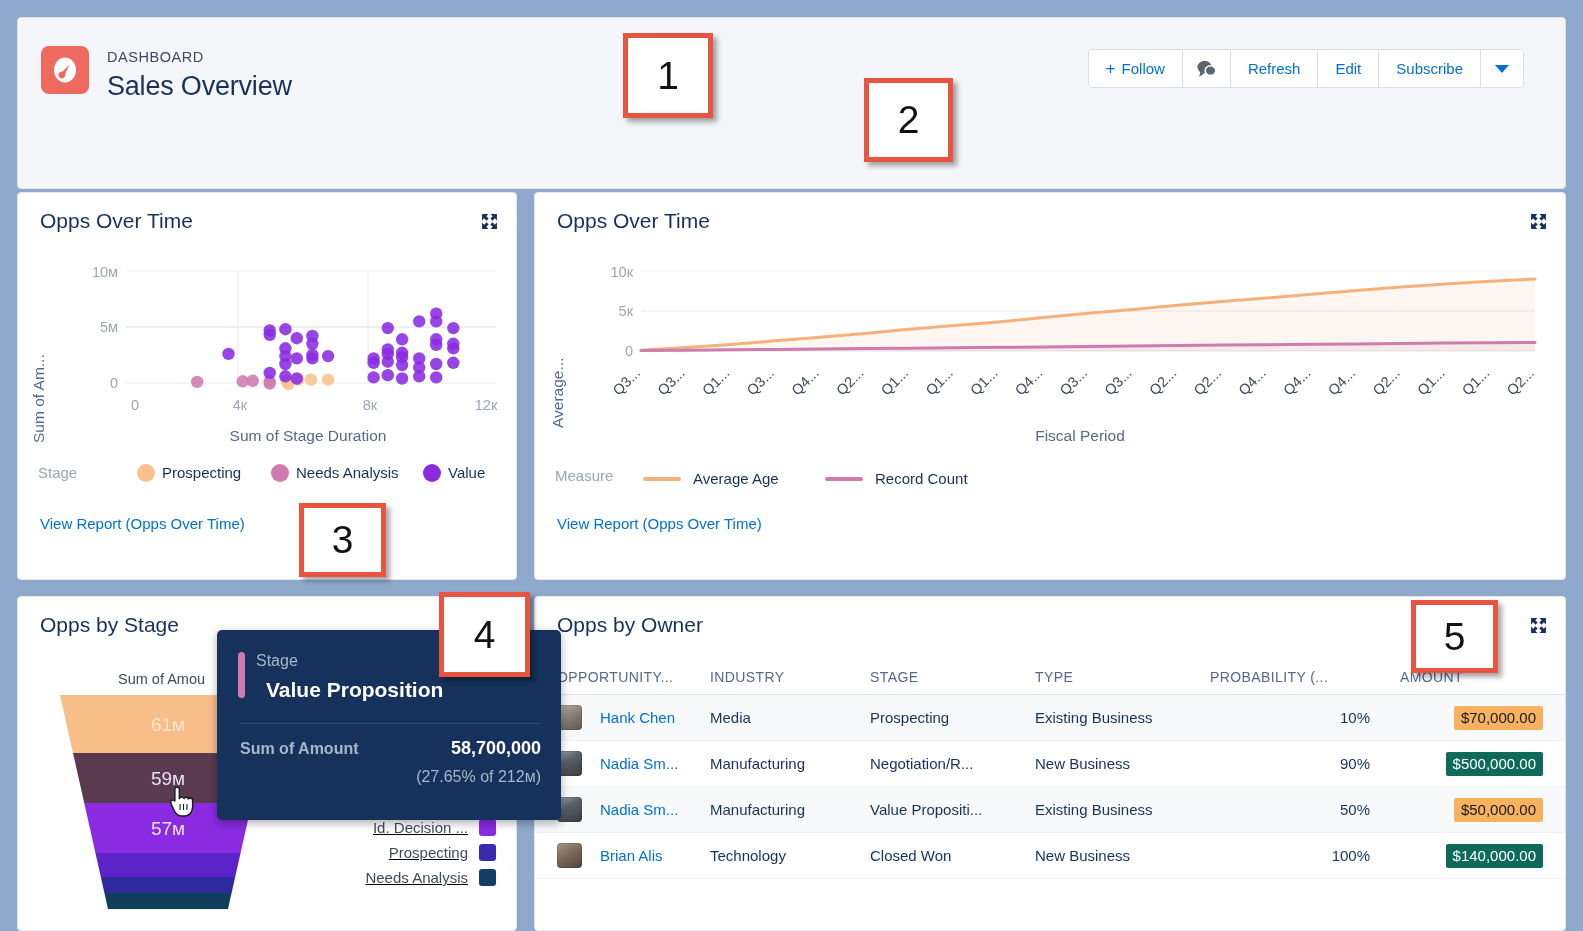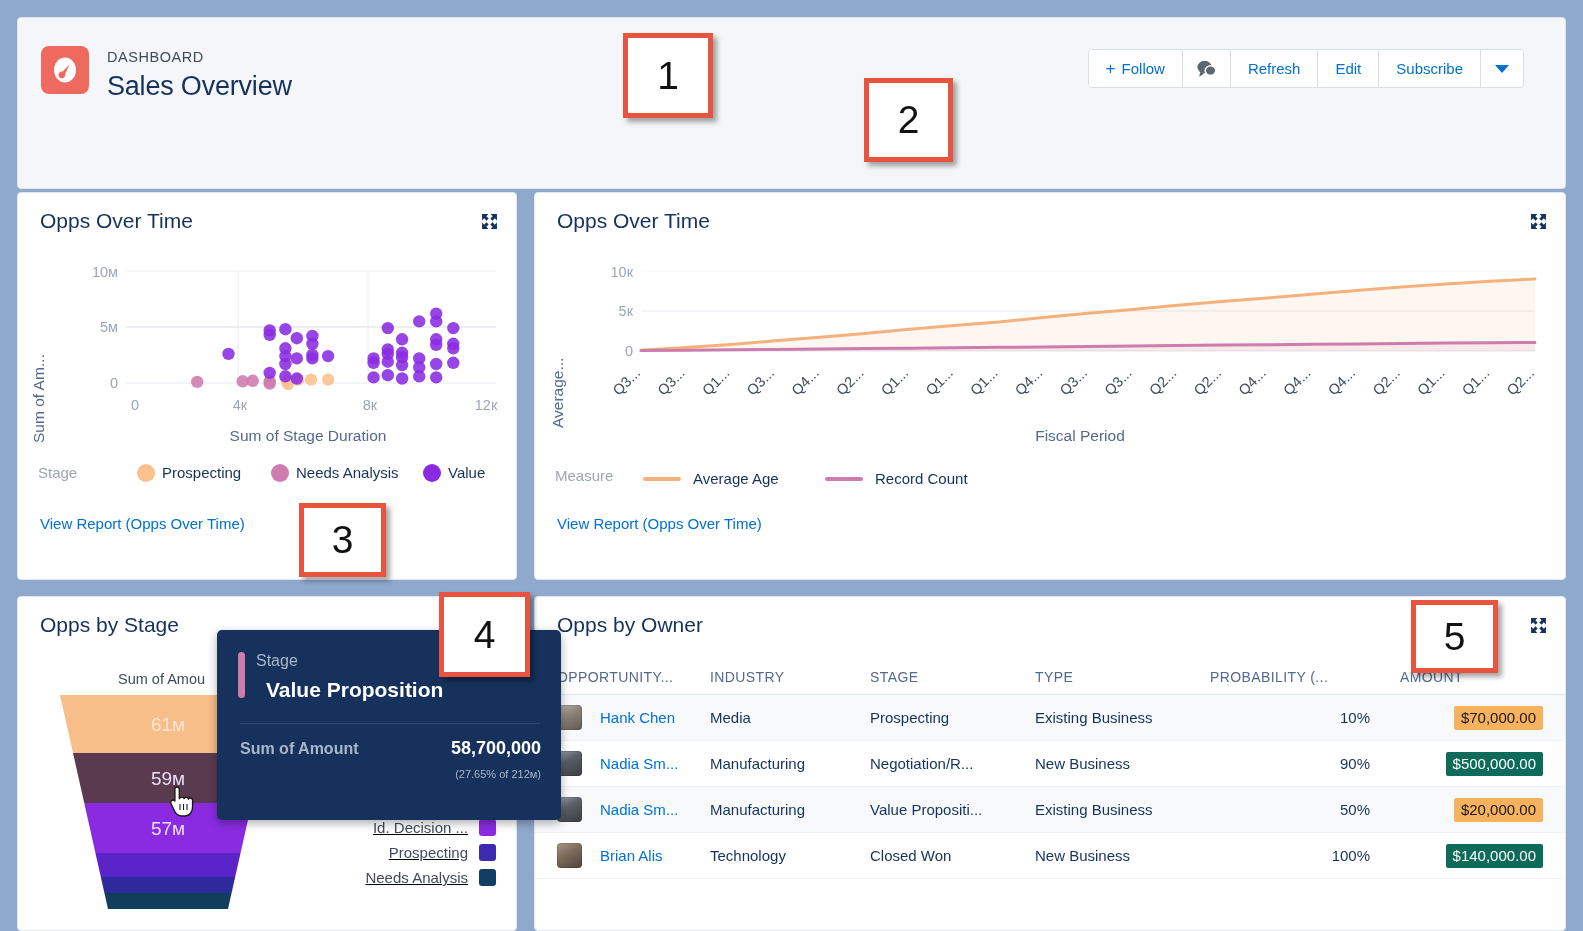--- a/index.html
+++ b/index.html
@@ -141,21 +141,21 @@
   }
   .tt-bar {
     position: absolute; left: 21px; top: 22px;
     width: 7px; height: 46px; border-radius: 4px; background: #CE7BAE;
   }
   .tt-key { position: absolute; left: 39px; top: 22px; font-size: 16px; color: #A8B7C7; }
   .tt-val { position: absolute; left: 49px; top: 48px; font-size: 21px; color: #fff; font-weight: 700; }
   .tt-div { position: absolute; left: 23px; top: 93px; width: 300px; height: 1px; background: #33466E; }
   .tt-m-label { position: absolute; left: 23px; top: 110px; font-size: 16px; color: #A8B7C7; font-weight: bold; }
   .tt-m-value { position: absolute; right: 20px; top: 108px; font-size: 18px; color: #fff; font-weight: 700; }
-  .tt-m-pct { position: absolute; right: 20px; top: 138px; font-size: 11px; color: #A8B7C7; }
+  .tt-m-pct { position: absolute; right: 20px; top: 138px; font-size: 16px; color: #A8B7C7; }
 
   
   .cursor-hand {
     position: absolute; left: 168px; top: 785px; width: 26px; height: 32px; z-index: 45;
   }
 
   
   .tbl { position: absolute; left: 0; top: 62px; width: 100%; border-collapse: collapse; }
   .tbl th {
     font-size: 14px; color: #54698D; font-weight: 400; letter-spacing: .4px;
@@ -485,21 +485,21 @@
             <td class="c-opp">
               <div class="owner-cell">
                 <span class="avatar a2"></span>
                 <span class="owner-link">Nadia Sm...</span>
               </div>
             </td>
             <td class="c-ind">Manufacturing</td>
             <td class="c-stage">Value Propositi...</td>
             <td class="c-type">Existing Business</td>
             <td class="c-prob">50%</td>
-            <td class="c-amt"><span class="amt-chip" style="background: rgb(246, 178, 95); color: rgb(24, 24, 24);">$20,000.00</span></td>
+            <td class="c-amt"><span class="amt-chip" style="background: rgb(246, 178, 95); color: rgb(24, 24, 24);">$50,000.00</span></td>
           </tr>
           <tr>
             <td class="c-opp">
               <div class="owner-cell">
                 <span class="avatar a3"></span>
                 <span class="owner-link">Brian Alis</span>
               </div>
             </td>
             <td class="c-ind">Technology</td>
             <td class="c-stage">Closed Won</td>

